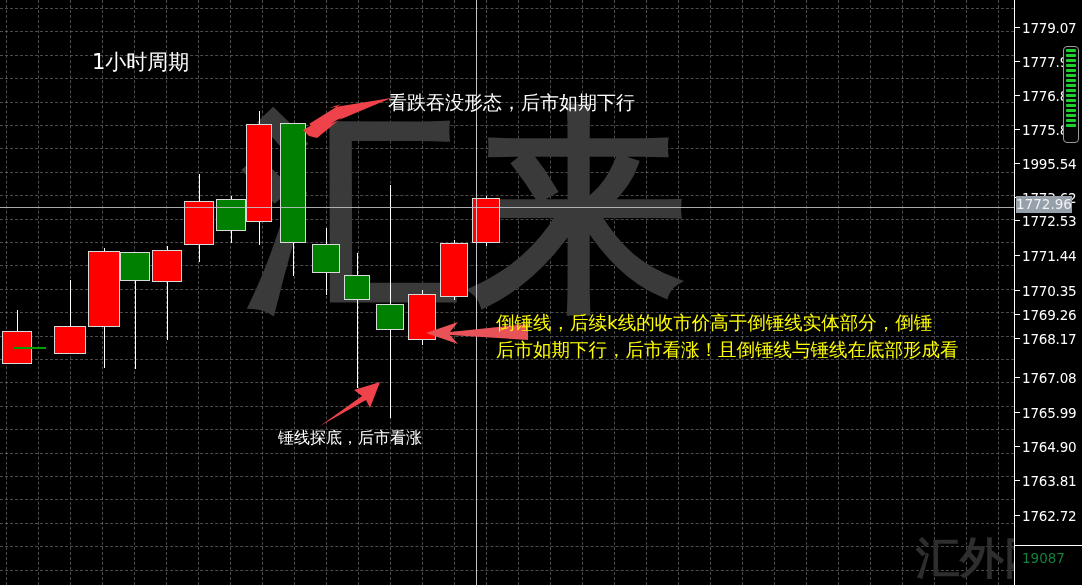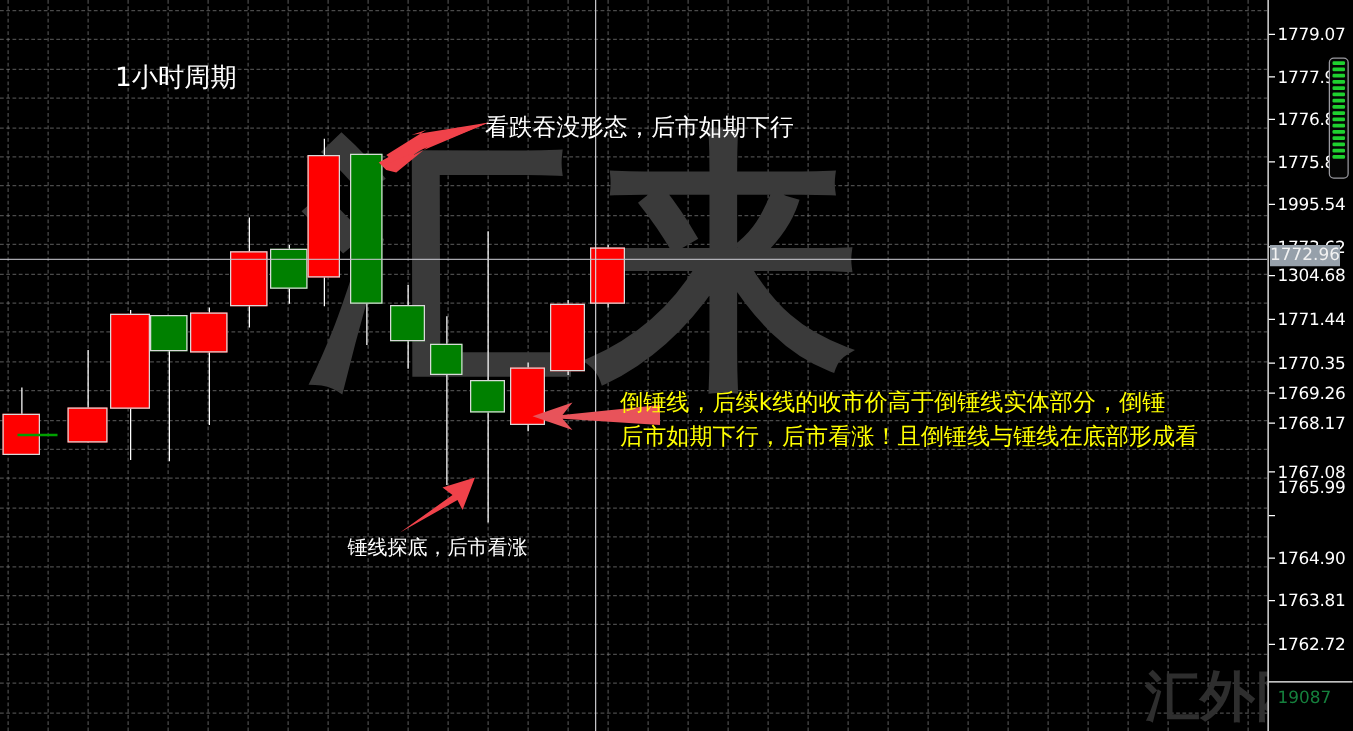--- a/index.html
+++ b/index.html
@@ -293,33 +293,33 @@
         <div class="tick-label" style="top: 54px;">1777.98</div>
         <div class="tick" style="top: 95px;"></div>
         <div class="tick-label" style="top: 88px;">1776.89</div>
         <div class="tick" style="top: 129px;"></div>
         <div class="tick-label" style="top: 122px;">1775.80</div>
         <div class="tick" style="top: 163px;"></div>
         <div class="tick-label" style="top: 156px;">1995.54</div>
         <div class="tick" style="top: 197px;"></div>
         <div class="tick-label" style="top: 190px;">1773.62</div>
         <div class="tick" style="top: 220px;"></div>
-        <div class="tick-label" style="top: 213px;">1304.68</div>
+        <div class="tick-label" style="top: 213px;">1772.53</div>
         <div class="tick" style="top: 255px;"></div>
         <div class="tick-label" style="top: 248px;">1771.44</div>
         <div class="tick" style="top: 290px;"></div>
         <div class="tick-label" style="top: 283px;">1770.35</div>
         <div class="tick" style="top: 314px;"></div>
         <div class="tick-label" style="top: 307px;">1769.26</div>
         <div class="tick" style="top: 338px;"></div>
         <div class="tick-label" style="top: 331px;">1768.17</div>
         <div class="tick" style="top: 377px;"></div>
         <div class="tick-label" style="top: 370px;">1767.08</div>
         <div class="tick" style="top: 412px;"></div>
-        <div class="tick-label" style="top: 382px;">1765.99</div>
+        <div class="tick-label" style="top: 405px;">1765.99</div>
         <div class="tick" style="top: 446px;"></div>
         <div class="tick-label" style="top: 439px;">1764.90</div>
         <div class="tick" style="top: 480px;"></div>
         <div class="tick-label" style="top: 473px;">1763.81</div>
         <div class="tick" style="top: 515px;"></div>
         <div class="tick-label" style="top: 508px;">1762.72</div>
       </div>
     <div id="price-highlight">1772.96</div>
     <div id="axis-bottom-rule"></div>
     <div id="axis-bottom-label">19087</div>

